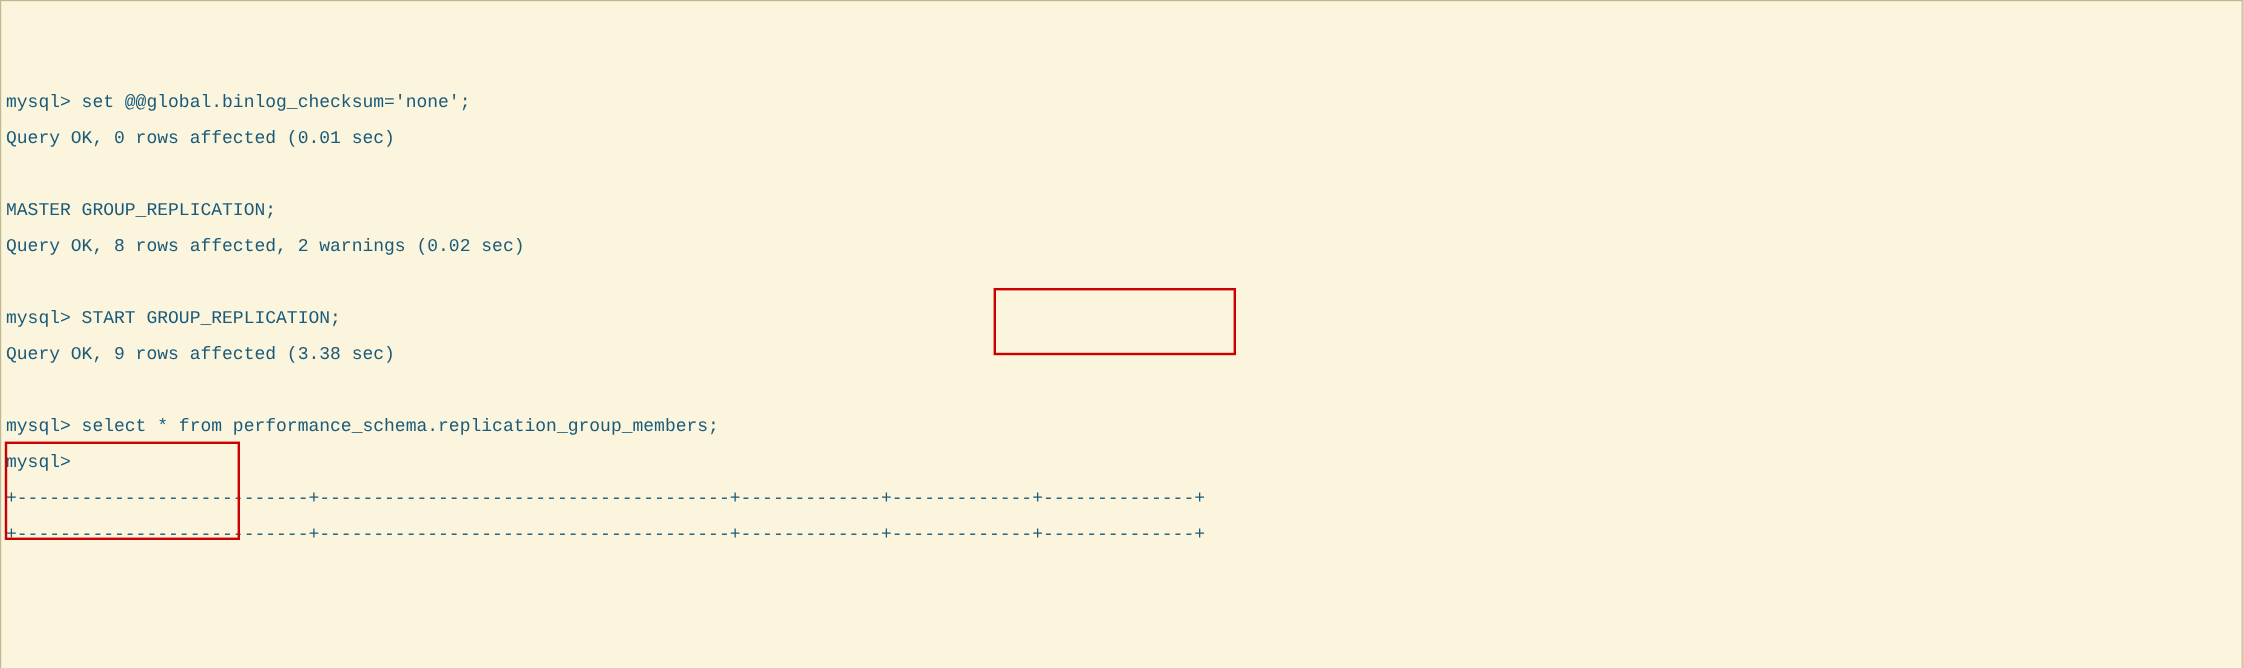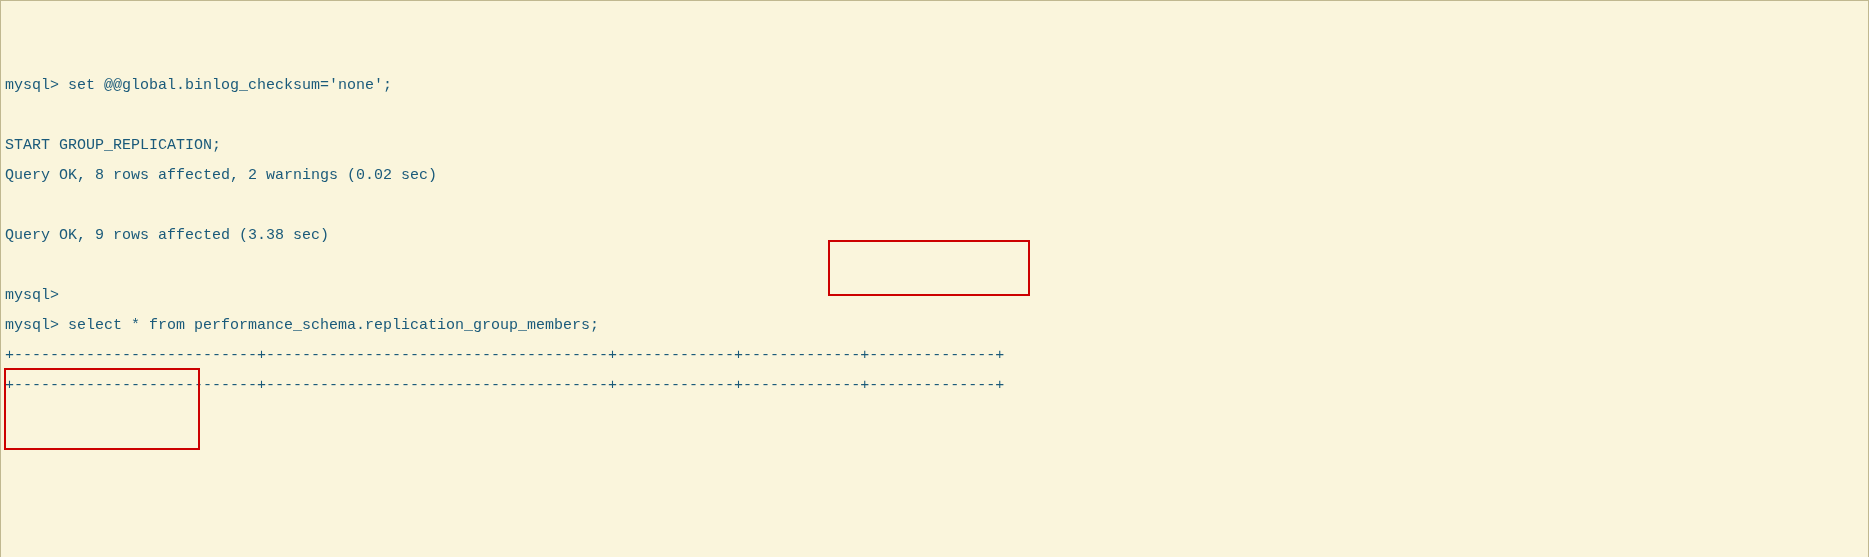--- a/index.html
+++ b/index.html
@@ -27,28 +27,30 @@
     pointer-events: none;
   }
 </style>
 </head>
 <body>
 
 
 
 <div class="terminal">
 <span class="line">mysql&gt; set @@global.binlog_checksum='none';</span>
+<span class="line">Query OK, 0 rows affected (0.01 sec)</span>
 <span class="line"></span>
-<span class="line">START GROUP_REPLICATION;</span>
+<span class="line">MASTER GROUP_REPLICATION;</span>
 <span class="line">Query OK, 8 rows affected, 2 warnings (0.02 sec)</span>
 <span class="line"></span>
+<span class="line">mysql&gt; START GROUP_REPLICATION;</span>
 <span class="line">Query OK, 9 rows affected (3.38 sec)</span>
 <span class="line"></span>
+<span class="line">mysql&gt; select * from performance_schema.replication_group_members;</span>
 <span class="line">mysql&gt;</span>
-<span class="line">mysql&gt; select * from performance_schema.replication_group_members;</span>
 <span class="line">+---------------------------+--------------------------------------+-------------+-------------+--------------+</span>
 <span class="line">+---------------------------+--------------------------------------+-------------+-------------+--------------+</span>
 
 
 
 
 
 
 
 

